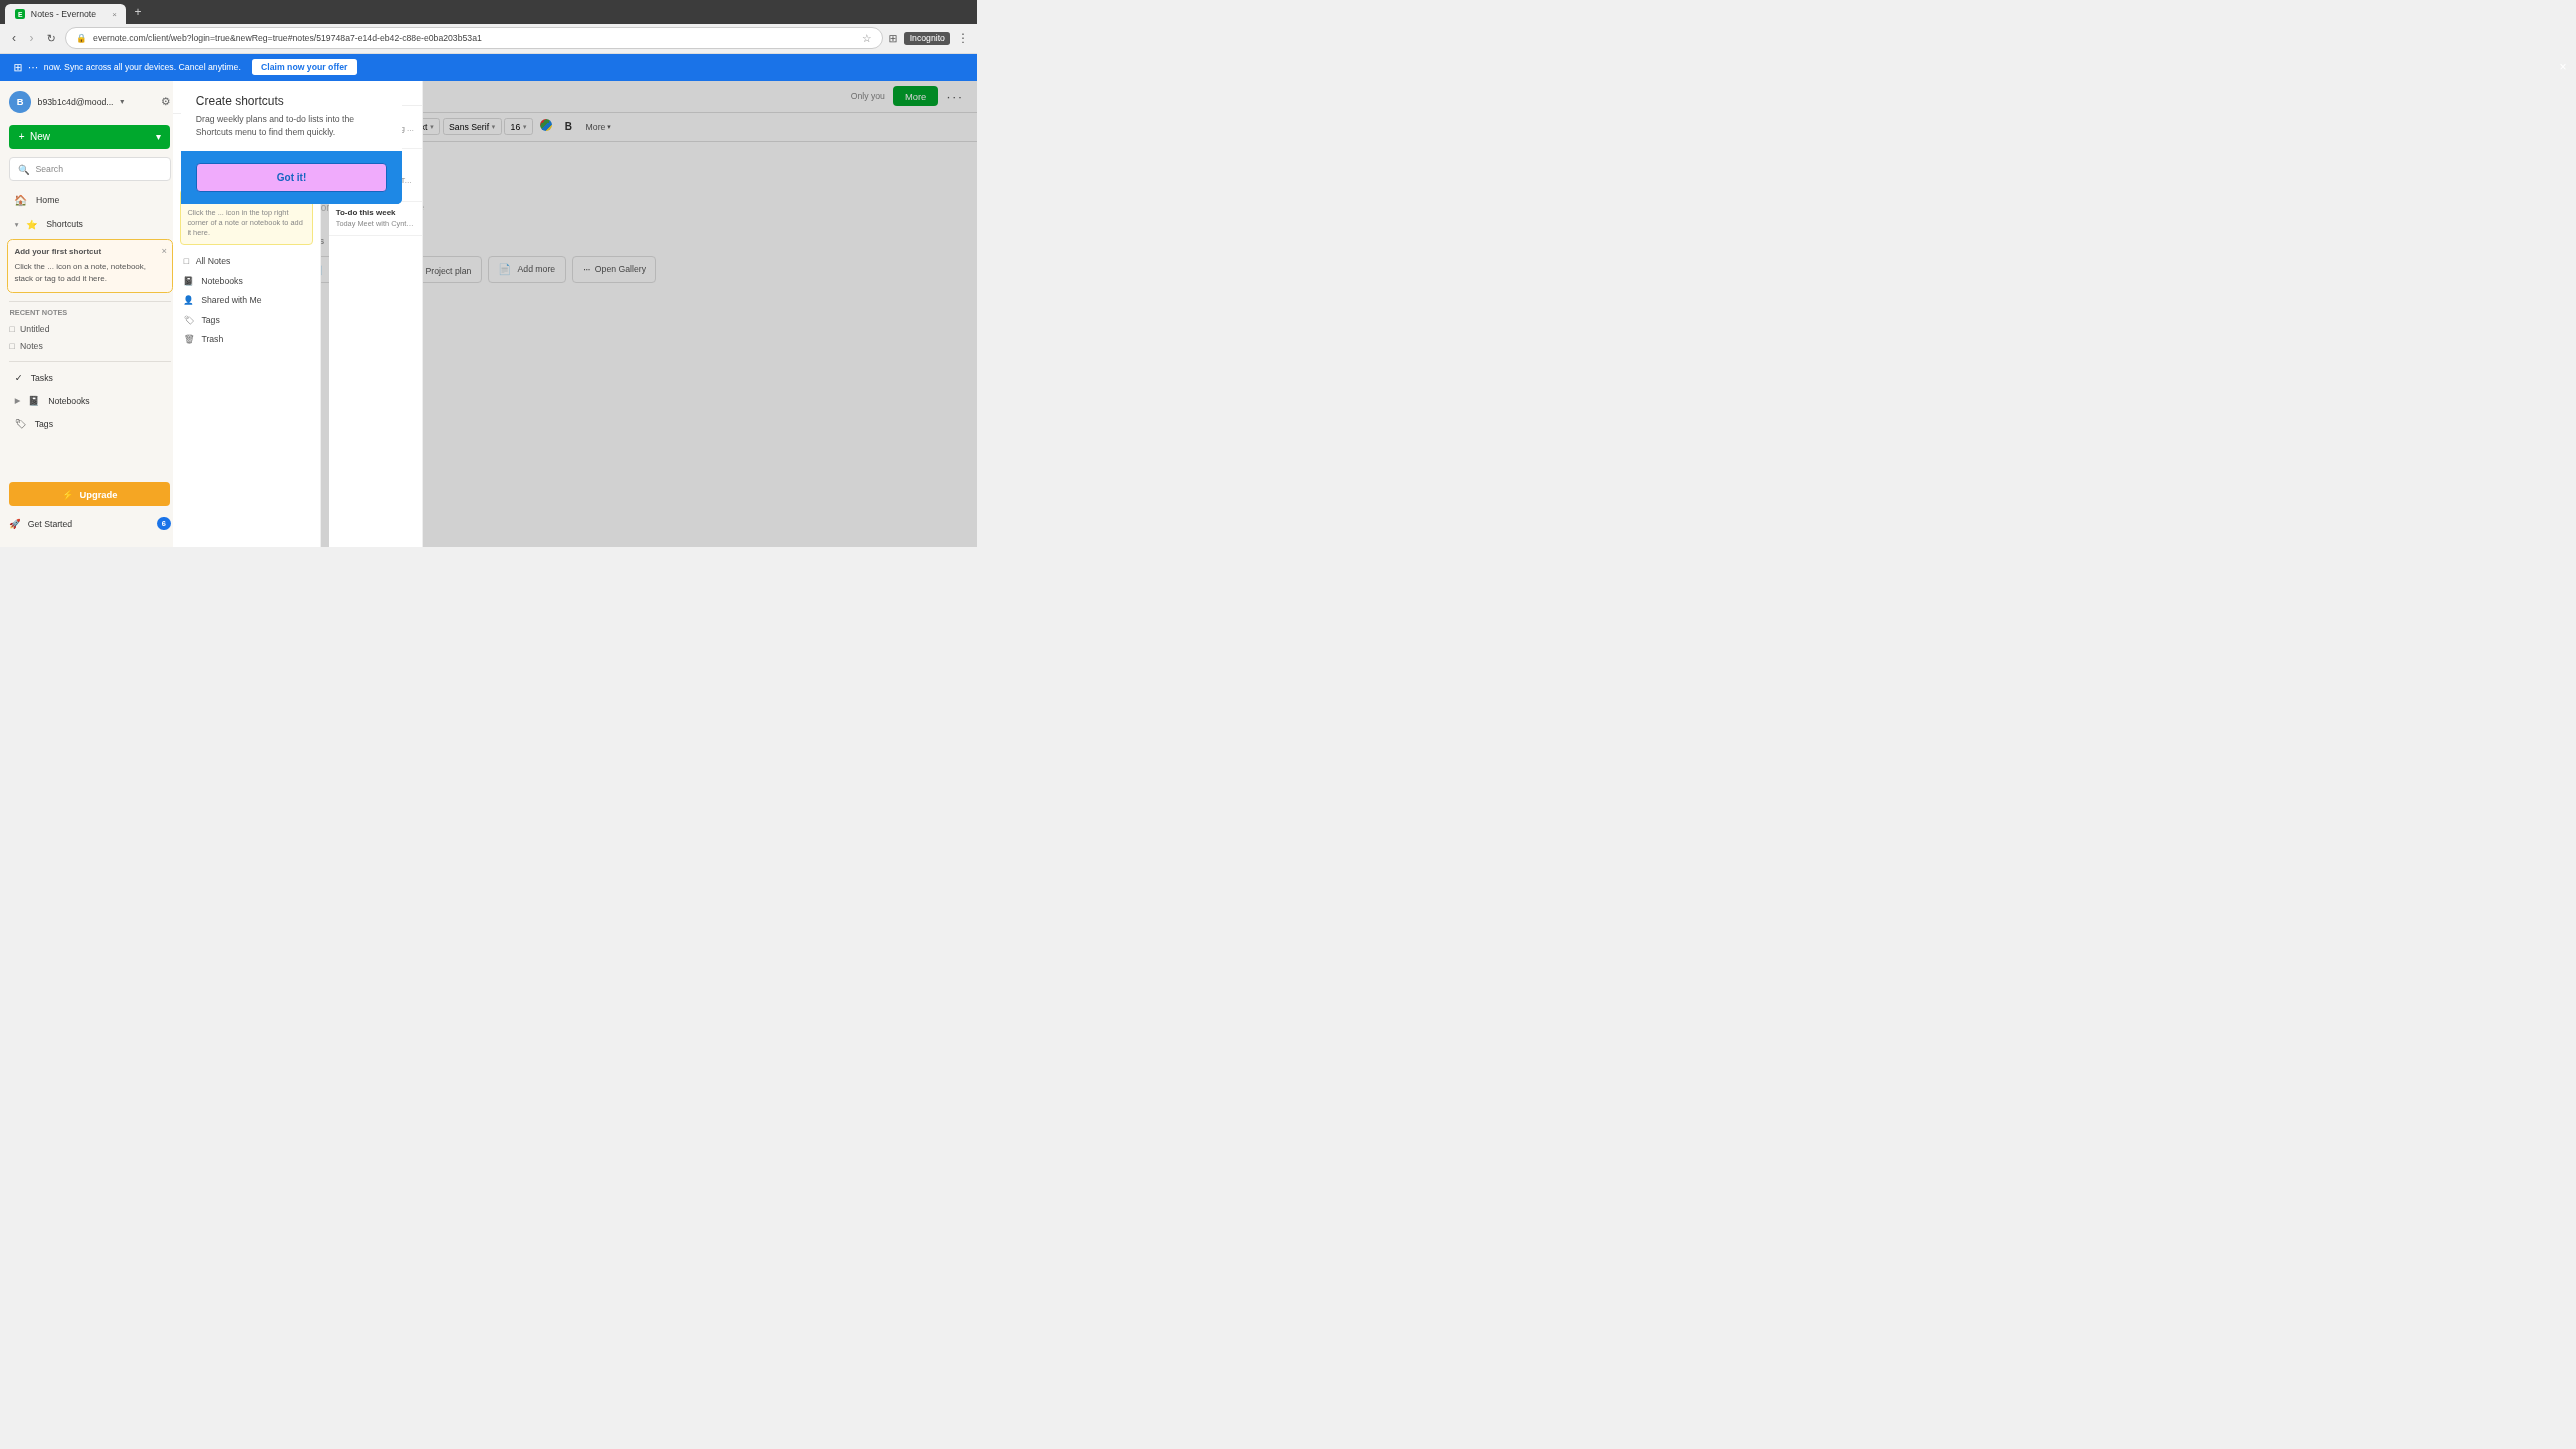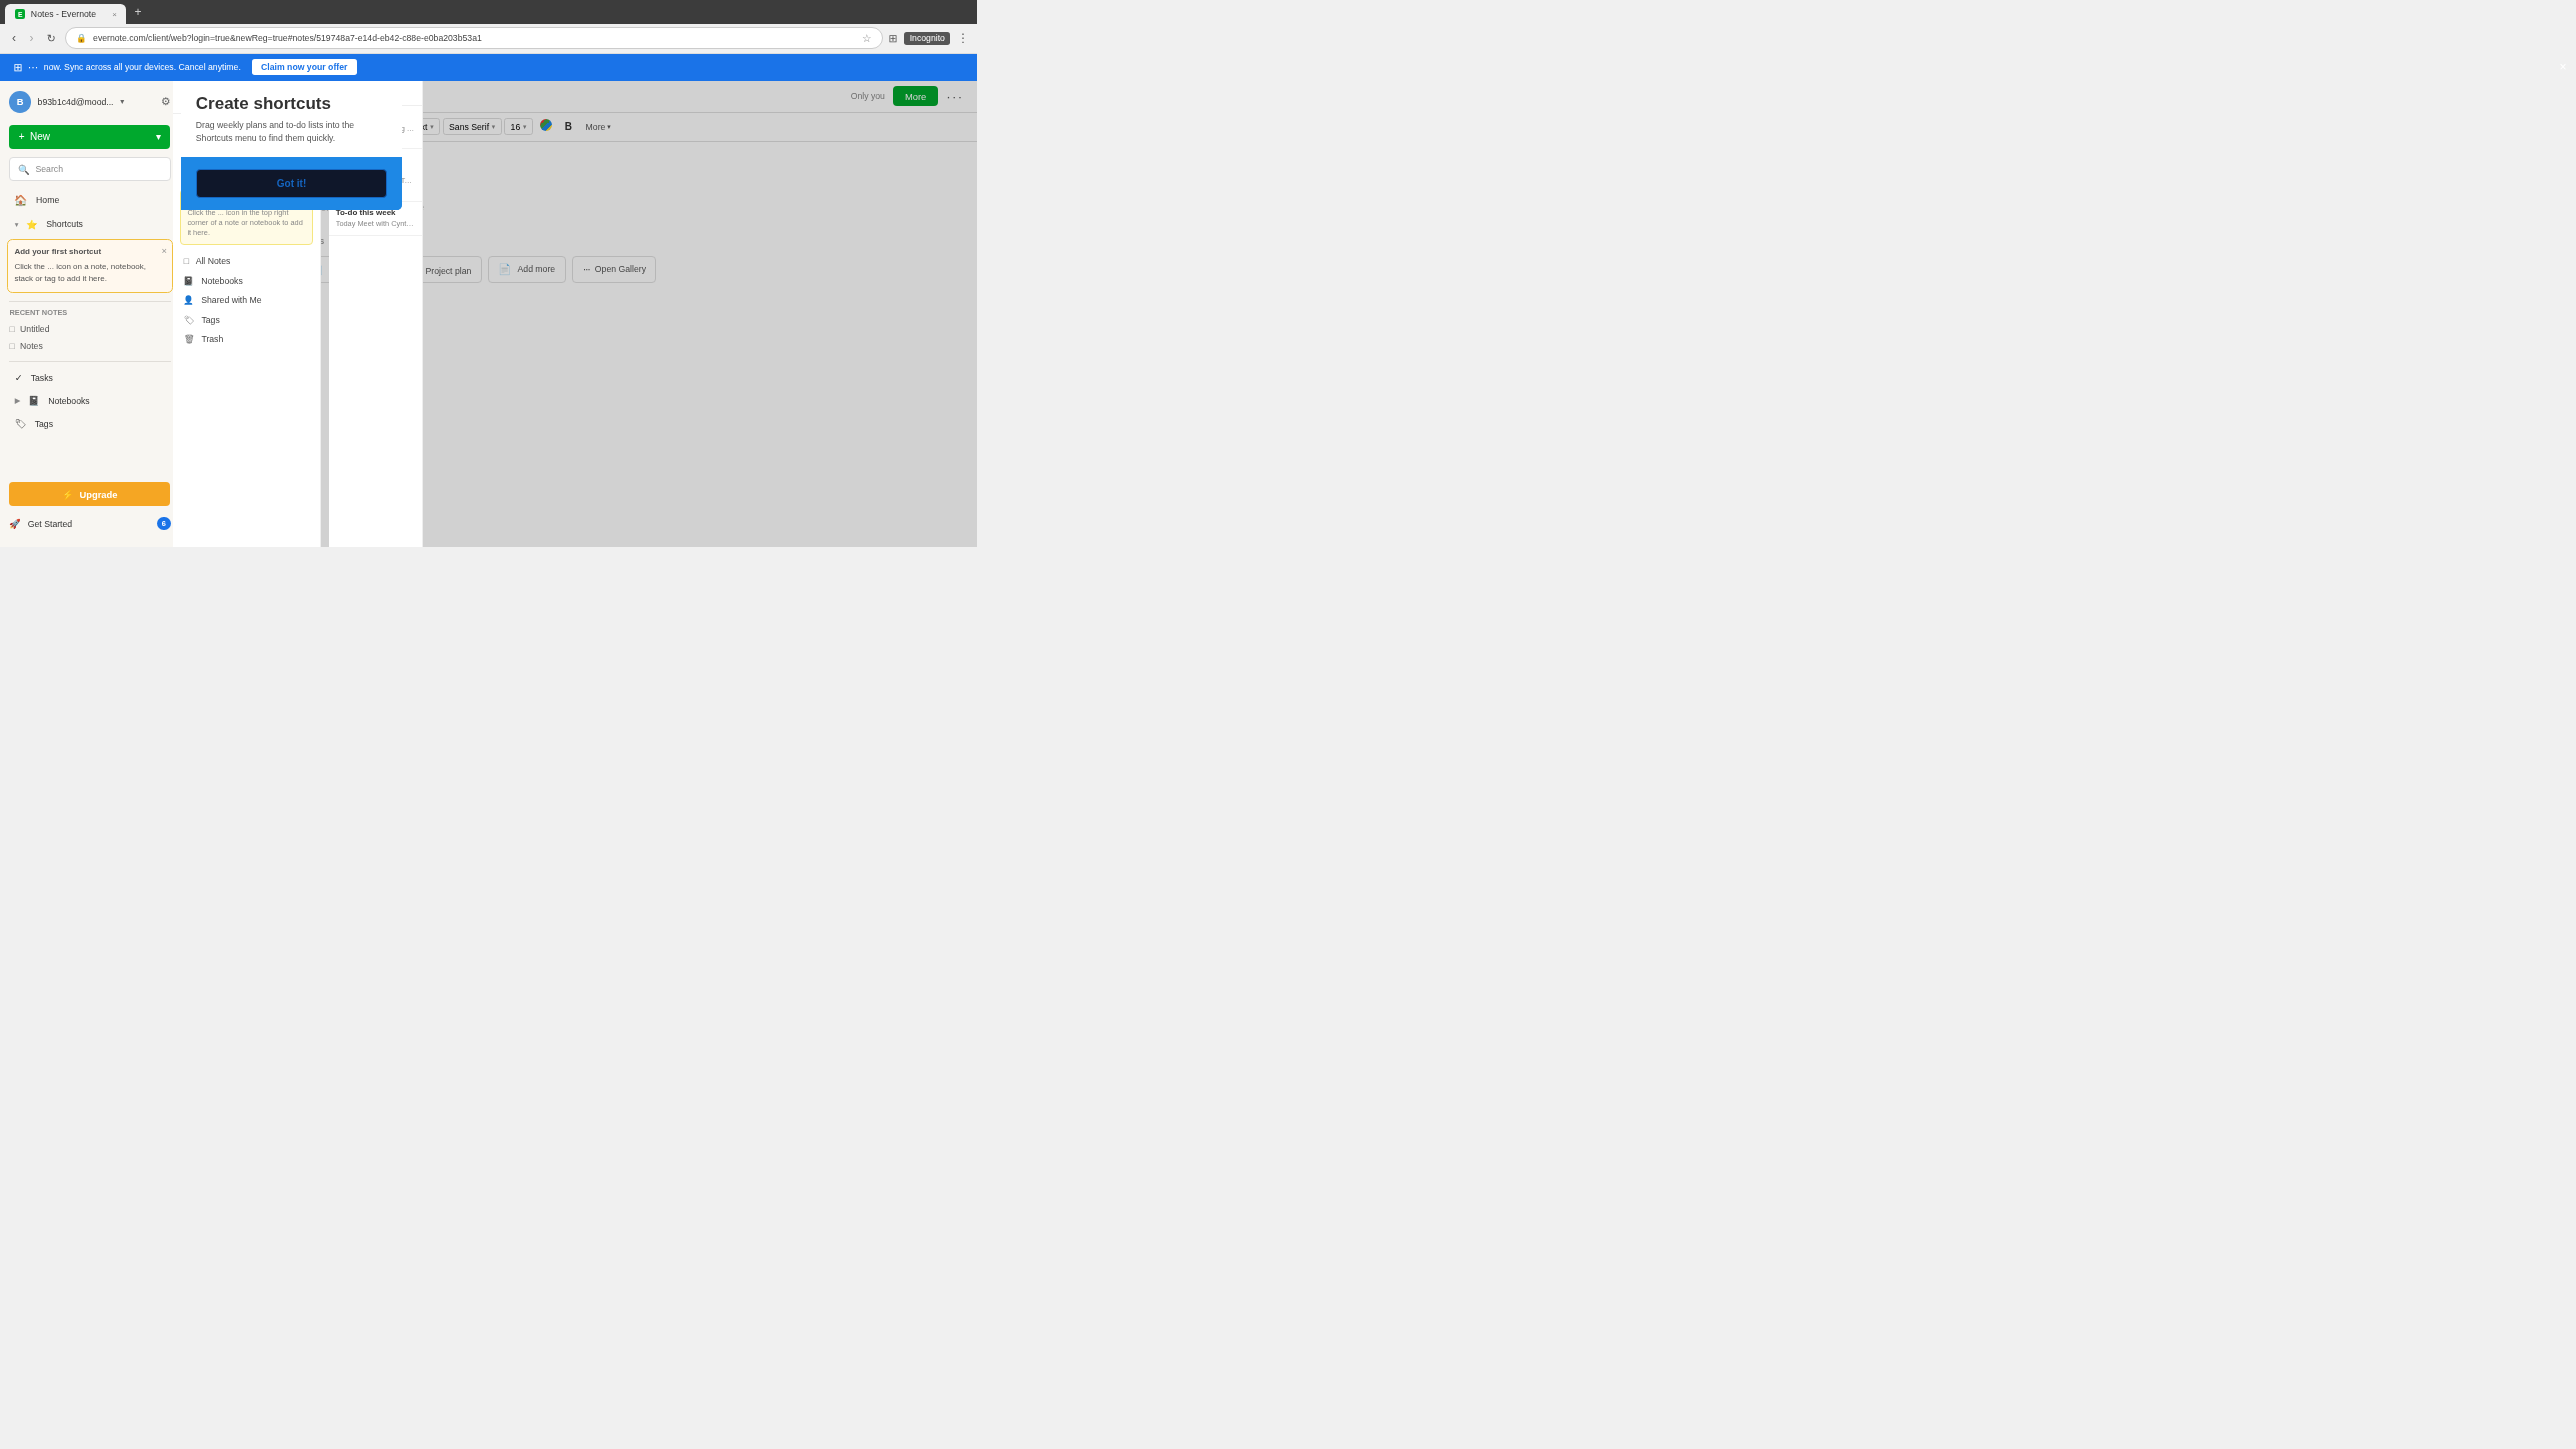--- a/index.html
+++ b/index.html
@@ -268,24 +268,24 @@
       </div>
       <div style="padding:6.7px 6.7px; border-bottom:0.7px solid #f0f0f0; cursor:pointer;">
         <div style="font-size:8px; font-weight:600; color:#333;">To-do this week</div>
         <div style="font-size:7.4px; color:#888; margin-top:2px; white-space:nowrap; overflow:hidden; text-overflow:ellipsis;">Today Meet with Cynthia...</div>
       </div>
     </div>
 
     <div style="position:absolute; top:0; left:181px; width:221px; background:#1e88e5; border-radius:0 0 5.4px 0; z-index:20; overflow:hidden;">
 
       <div style="background:white; padding:13.4px 14.8px 12px;">
-        <div style="font-size:17px; font-weight:700; color:#333; margin-bottom:5.4px;">Create shortcuts</div>
+        <div style="font-size:12px; font-weight:400; color:#333; margin-bottom:5.4px;">Create shortcuts</div>
         <div style="font-size:8.7px; color:#555; line-height:1.5;">Drag weekly plans and to-do lists into the Shortcuts menu to find them quickly.</div>
       </div>
 
       <div style="background:#1e88e5; padding:12px 14.8px;">
-        <button style="background:#0f172a; border:1.3px solid #1565c0; border-radius:4px; color:#1565c0; font-size:10px; font-weight:600; padding:8px 16px; cursor:pointer; width:100%; display:block;">Got it!</button>
+        <button style="background:#f0abfc; border:1.3px solid #1565c0; border-radius:4px; color:#1565c0; font-size:10px; font-weight:600; padding:8px 16px; cursor:pointer; width:100%; display:block;">Got it!</button>
       </div>
     </div>
 
   </div>
 </div>
 
 
 </body></html>

